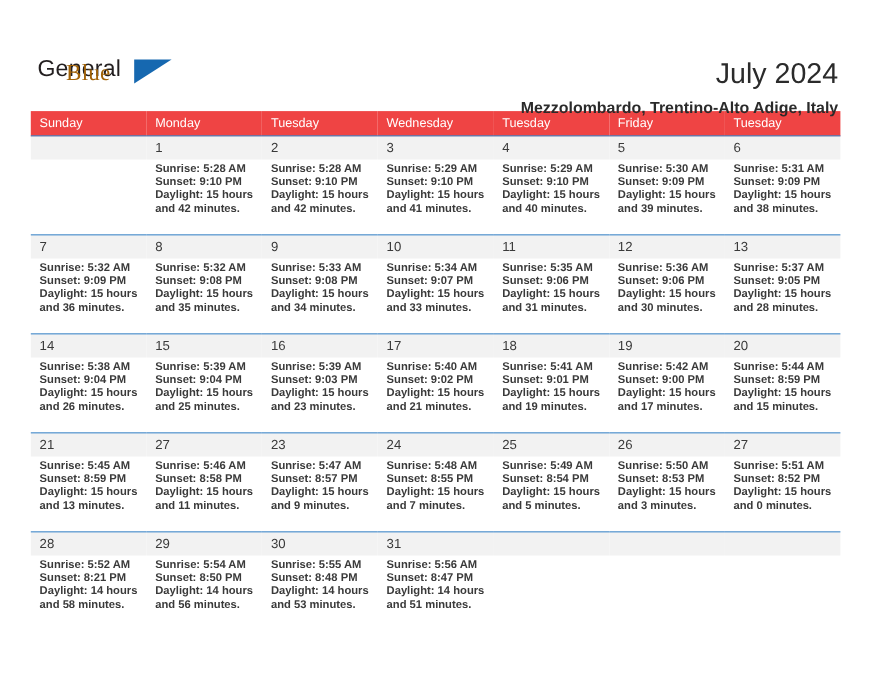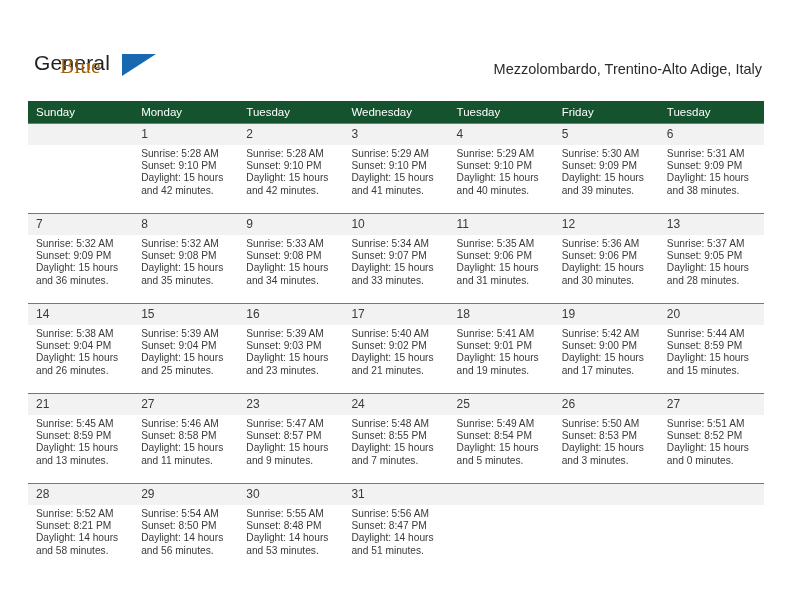--- a/index.html
+++ b/index.html
@@ -76,31 +76,31 @@
     color: #2b2b2b;
     line-height: 30px;
     font-weight: normal;
     margin: 0;
   }
   .title-sub {
     font-size: 14.5px;
     color: #2b2b2b;
     line-height: 18px;
     margin: 9px 0 0 0;
-    font-weight: normal;
+    font-weight: bold;
   }
 
   
   .calendar {
     width: 736px;
     border-collapse: collapse;
     table-layout: fixed;
   }
   .calendar th {
-    background: #14532d;
+    background: #ef4444;
     color: #ffffff;
     font-size: 11.5px;
     font-weight: normal;
     text-align: left;
     padding: 5px 0 5px 8px;
     height: 20px;
     box-sizing: border-box;
   }
   .week-row {
     height: 90px;
@@ -128,36 +128,38 @@
   .daynum.blank {
     background: #f2f2f2;
     color: transparent;
   }
   .details {
     padding: 3px 6px 0 8px;
     font-size: 10.2px;
     line-height: 12.2px;
     color: #3a3a3a;
     white-space: pre-line;
+    font-weight: bold;
   }
 </style>
 </head>
 <body>
 
 <div class="page">
 
   <div class="header">
 
     <div class="brand">
       <span class="brand-general">General</span>
       <span class="brand-triangle"></span>
       <span class="brand-blue">Blue</span>
     </div>
 
     <div class="titles">
+      <h1 class="title-main">July 2024</h1>
       <h2 class="title-sub">Mezzolombardo, Trentino-Alto Adige, Italy</h2>
     </div>
 
   </div>
 
   <table class="calendar">
     <thead>
       <tr>
         <th>Sunday</th>
         <th>Monday</th>

